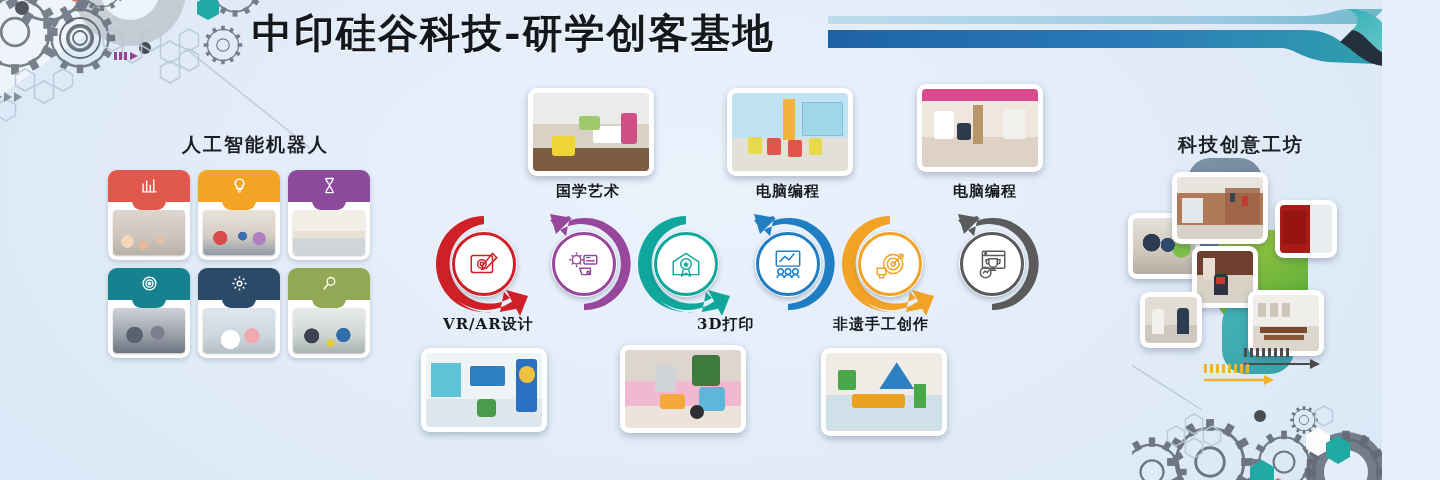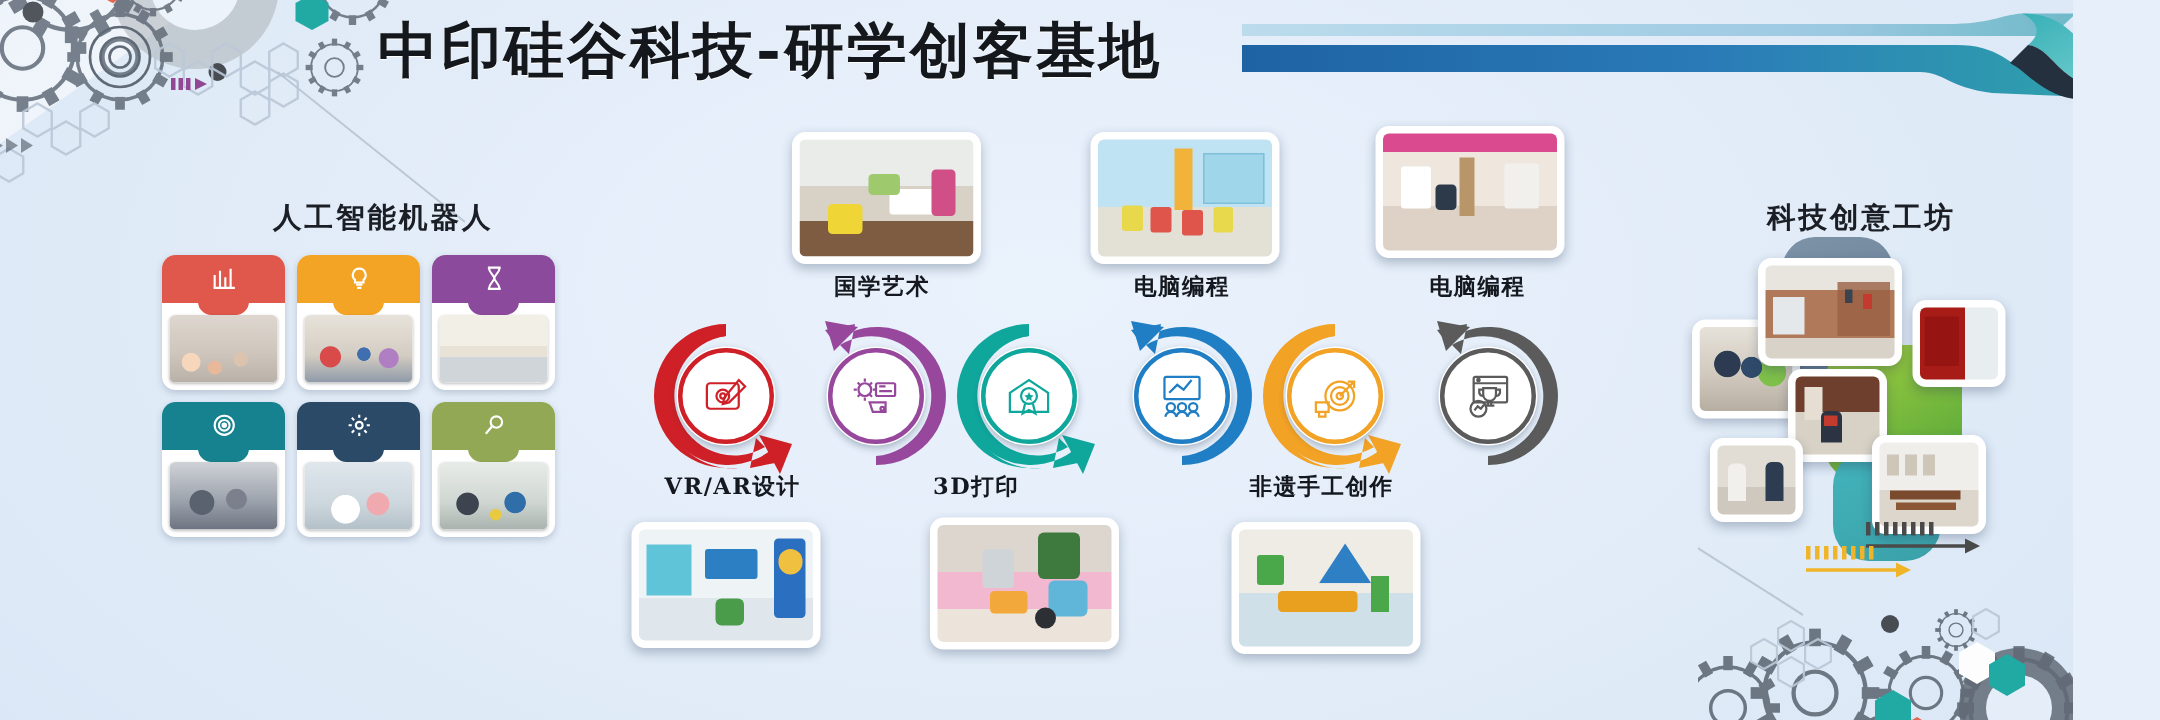--- a/index.html
+++ b/index.html
@@ -446,21 +446,21 @@
     <div class="inner" style="background:
         linear-gradient(180deg,#eef3f6 0 62%, #dfe7ec 62% 100%)">
       <div style="position:absolute;left:4%;top:14%;width:26%;height:46%;background:#5fc4d8"></div>
       <div style="position:absolute;left:38%;top:18%;width:30%;height:26%;background:#2d7fc4;border-radius:2px"></div>
       <div style="position:absolute;left:78%;top:8%;width:18%;height:72%;background:#2a6fc0;border-radius:3px"></div>
       <div style="position:absolute;left:80%;top:18%;width:14%;height:22%;background:#f0c040;border-radius:50%"></div>
       <div style="position:absolute;left:44%;top:62%;width:16%;height:24%;background:#4a9b4a;border-radius:4px"></div>
     </div>
   </div>
 
-  <div class="clabel" style="left:622px;top:315px;">3D打印</div>
+  <div class="clabel" style="left:697px;top:315px;">3D打印</div>
   <div class="photo" style="left:620px;top:345px;width:126px;height:88px;">
     <div class="inner" style="background:
         linear-gradient(180deg,#dcd6cf 0 40%, #f2b8cf 40% 72%, #ece4da 72% 100%)">
       <div style="position:absolute;left:58%;top:6%;width:24%;height:40%;background:#3e7a3e;border-radius:4px"></div>
       <div style="position:absolute;left:26%;top:20%;width:18%;height:34%;background:#cfd4d8;border-radius:3px"></div>
       <div style="position:absolute;left:64%;top:48%;width:22%;height:30%;background:#5fb6d8;border-radius:4px"></div>
       <div style="position:absolute;left:30%;top:56%;width:22%;height:20%;background:#f2a83a;border-radius:3px"></div>
       <div style="position:absolute;left:56%;top:70%;width:12%;height:18%;background:#2c2f33;border-radius:50%"></div>
     </div>
   </div>

